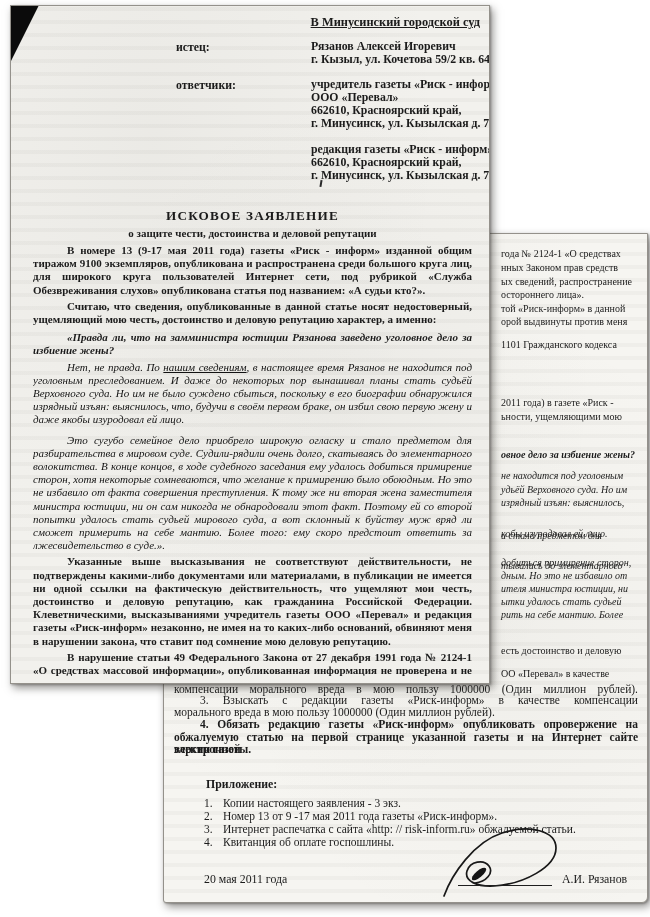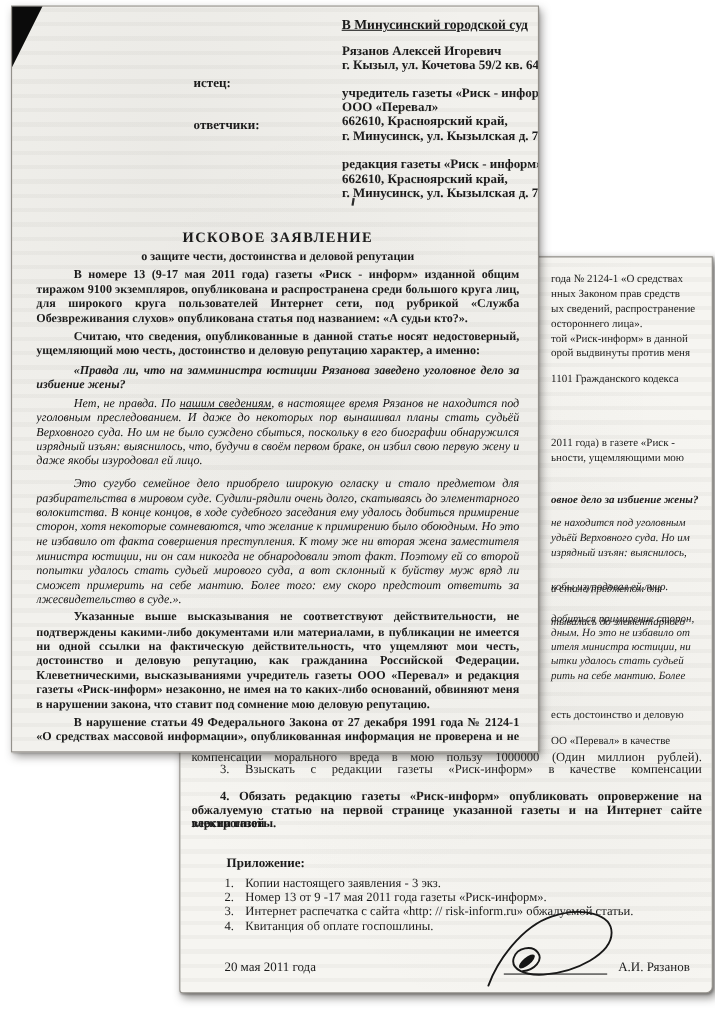--- a/index.html
+++ b/index.html
@@ -28,21 +28,21 @@
       repeating-linear-gradient(0deg, transparent 0 9px, rgba(110,108,100,.05) 9px 13px),
       radial-gradient(ellipse at 30% 20%, rgba(120,118,110,.06), transparent 60%),
       radial-gradient(ellipse at 70% 60%, rgba(120,118,110,.05), transparent 55%);
   }
   .corner-fold {
     position:absolute; left:-1px; top:-1px; width:0; height:0;
     border-top:58px solid #0b0b0b; border-right:29px solid transparent;
   }
   
   .hdr { position:absolute; top:9px; right:9px; font-weight:bold; font-size:12.4px; text-decoration:underline; }
-  .party-label { position:absolute; left:165px; font-weight:bold; font-size:11.8px;margin-top:28px; }
+  .party-label { position:absolute; left:165px; font-weight:bold; font-size:11.8px; }
   .party-block { position:absolute; left:300px; font-weight:bold; font-size:11.8px; line-height:13px; }
   .party-block div { white-space:nowrap; }
   .stray-mark { position:absolute; left:309px; top:174px; width:2px; height:7px; background:#2a2a2a; transform:rotate(9deg); }
   .titleblk { position:absolute; left:22px; right:17px; top:202px; text-align:center; }
   .doc-title { font-weight:bold; font-size:13.2px; letter-spacing:1.2px; }
   .doc-subtitle { font-weight:bold; font-size:11px; margin-top:3px; }
   .body1 {
     position:absolute; left:22px; right:17px; top:238px; bottom:6px;
     text-align:justify; font-size:11px; line-height:13.2px; overflow:hidden;
   }
@@ -93,20 +93,21 @@
     <div class="frag it" style="top:323px">добиться примирение сторон,</div>
     <div class="frag it" style="top:336px">дным. Но это не избавило от</div>
     <div class="frag it" style="top:349px">ителя министра юстиции, ни</div>
     <div class="frag it" style="top:362px">ытки удалось стать судьей</div>
     <div class="frag it" style="top:375px">рить на себе мантию. Более</div>
     <div class="frag" style="top:411px">есть достоинство и деловую</div>
     <div class="frag" style="top:434px">ОО «Перевал» в  качестве</div>
 
     <div class="ln just" style="top:449px">компенсации морального вреда в мою пользу 1000000 (Один миллион рублей).</div>
     <div class="ln just" style="top:460px; padding-left:26px">3. Взыскать с редакции газеты «Риск-информ» в качестве компенсации</div>
+    <div class="ln" style="top:472px">морального вреда в мою пользу 1000000 (Один миллион рублей).</div>
     <div class="ln just bold" style="top:484px; padding-left:26px">4. Обязать редакцию газеты «Риск-информ» опубликовать опровержение на</div>
     <div class="ln bold" style="top:509px">версии газеты.</div>
     <div class="ln just bold" style="top:497px">обжалуемую статью на первой странице указанной газеты и на Интернет сайте электронной</div>
 
     <div class="att-head" style="top:543px">Приложение:</div>
     <div class="att-row" style="top:563px">
       <span class="att-num">1.</span>
       <span>Копии настоящего заявления - 3 экз.</span>
     </div>
     <div class="att-row" style="top:576px">

